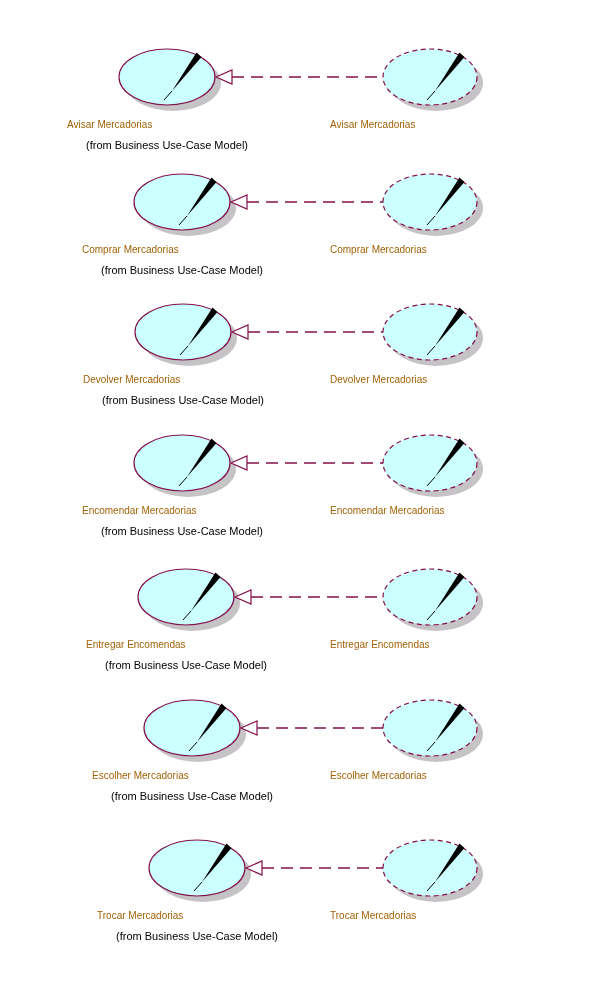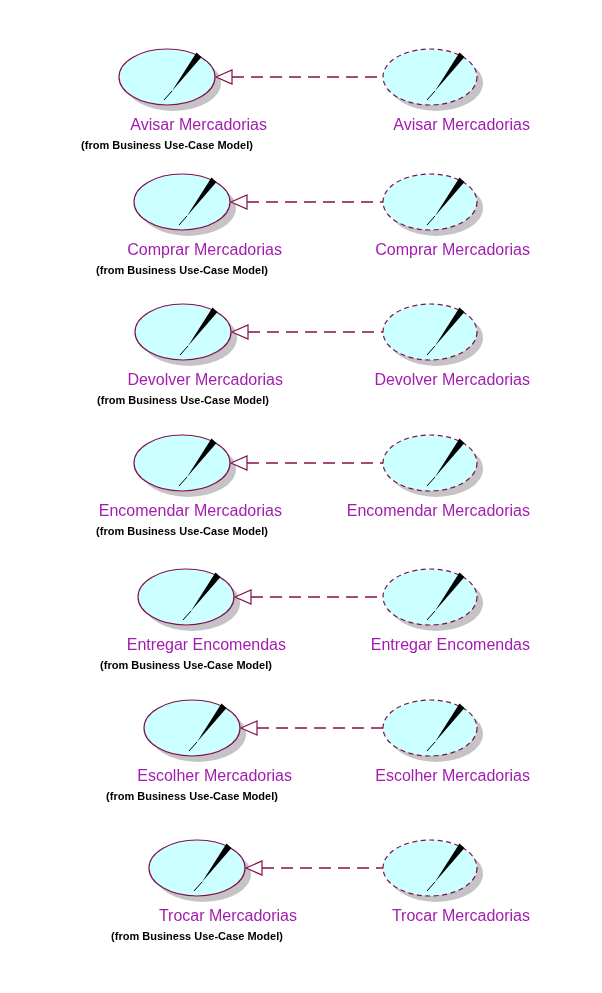--- a/index.html
+++ b/index.html
@@ -27,35 +27,34 @@
   .slash-line  { stroke: #000000; stroke-width: 1; }
 
   
   .conn-line { stroke: #82104a; stroke-width: 1.4; stroke-dasharray: 12,7; fill: none; }
   .conn-head { fill: #ffffff; stroke: #82104a; stroke-width: 1.2; }
 
   
   .name-label {
     position: absolute;
     width: 200px;
-    text-align: right;
-    font-size: 16px;
+    text-align: left;
+    font-size: 10px;
     line-height: 15px;
-    color: #a21caf;
+    color: #a16207;
     white-space: nowrap;
   }
   .origin-label {
     position: absolute;
     width: 240px;
     text-align: center;
     font-size: 11px;
     line-height: 13px;
     color: #000000;
     white-space: nowrap;
-    font-weight: bold;
   }
 </style>
 </head>
 <body>
 
 <div id="canvas">
 
   <div>
     <svg class="abs" style="left:115px;top:45px" width="110" height="70">
       <ellipse class="uc-shadow" cx="58" cy="38" rx="48" ry="28"></ellipse>

